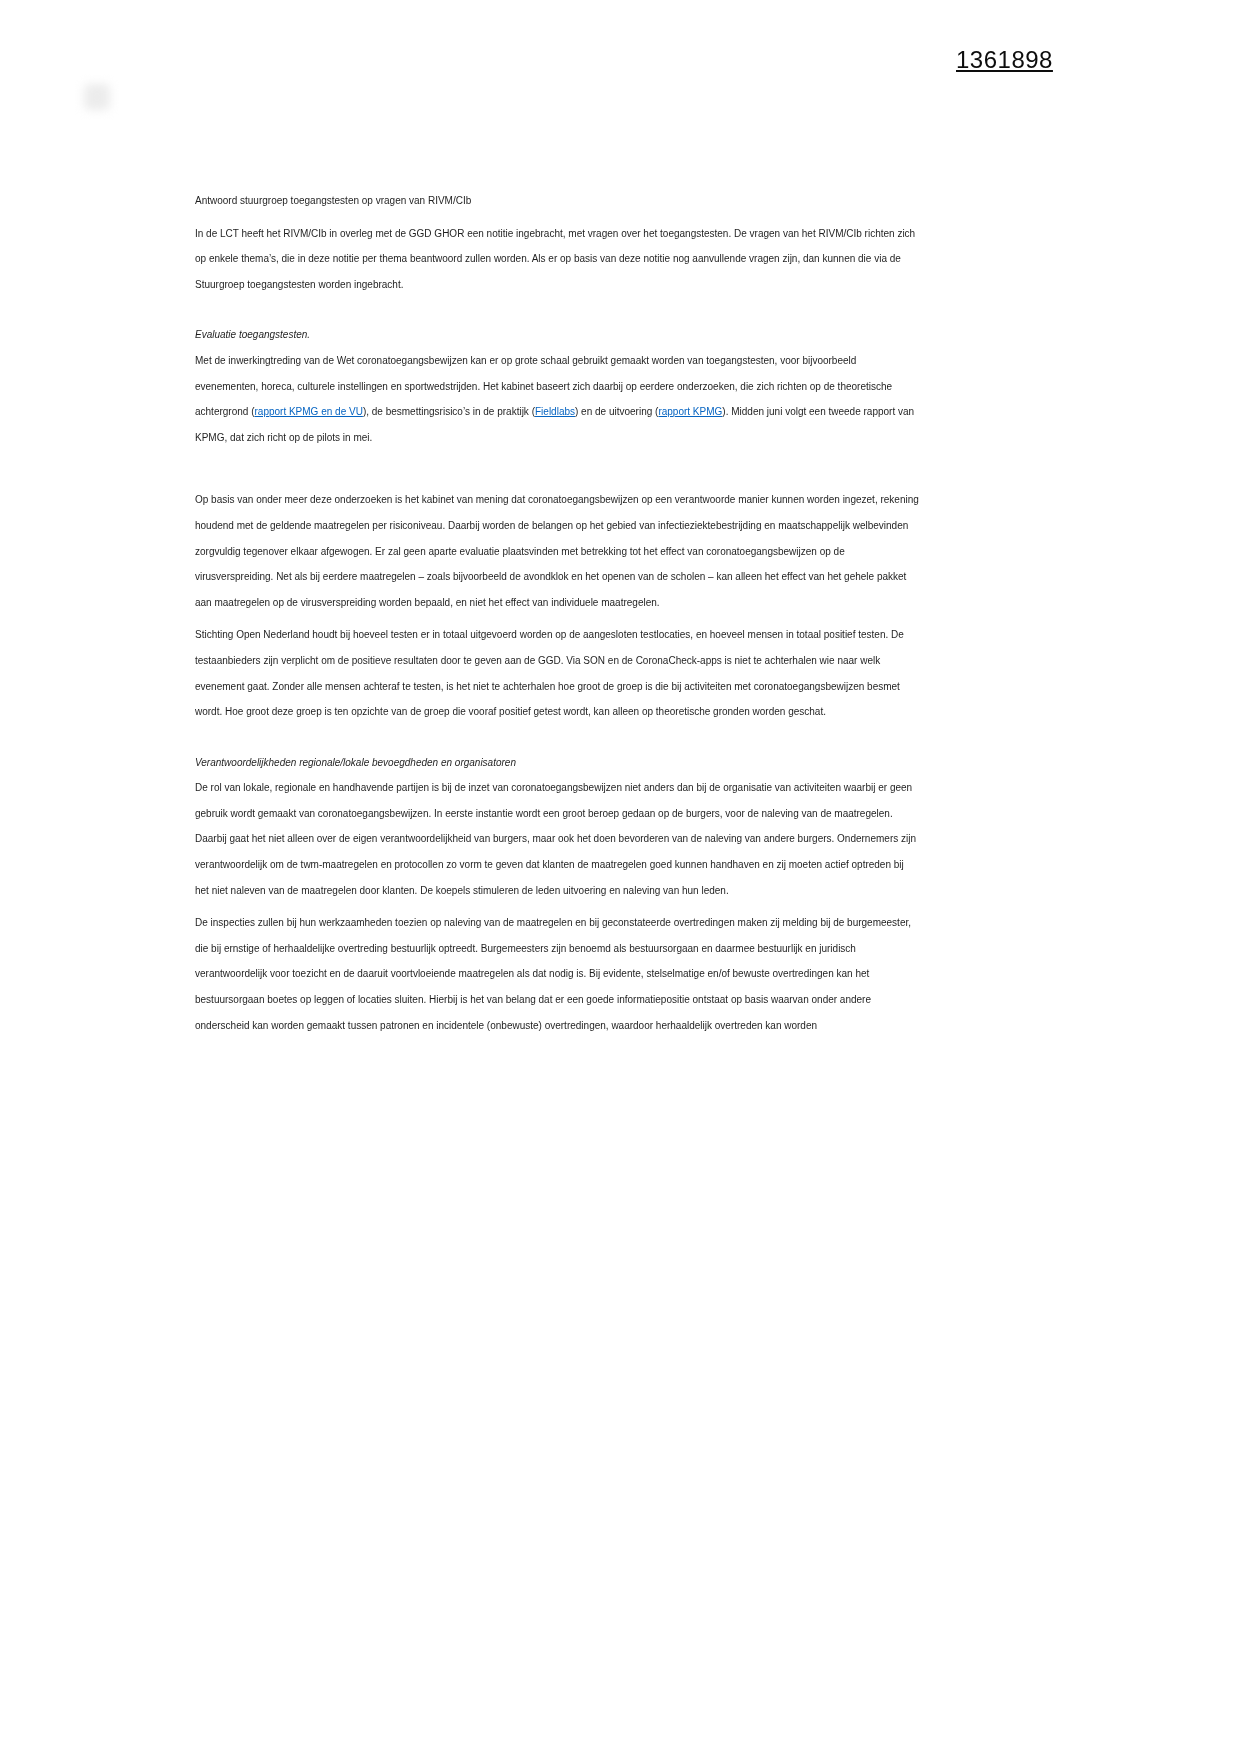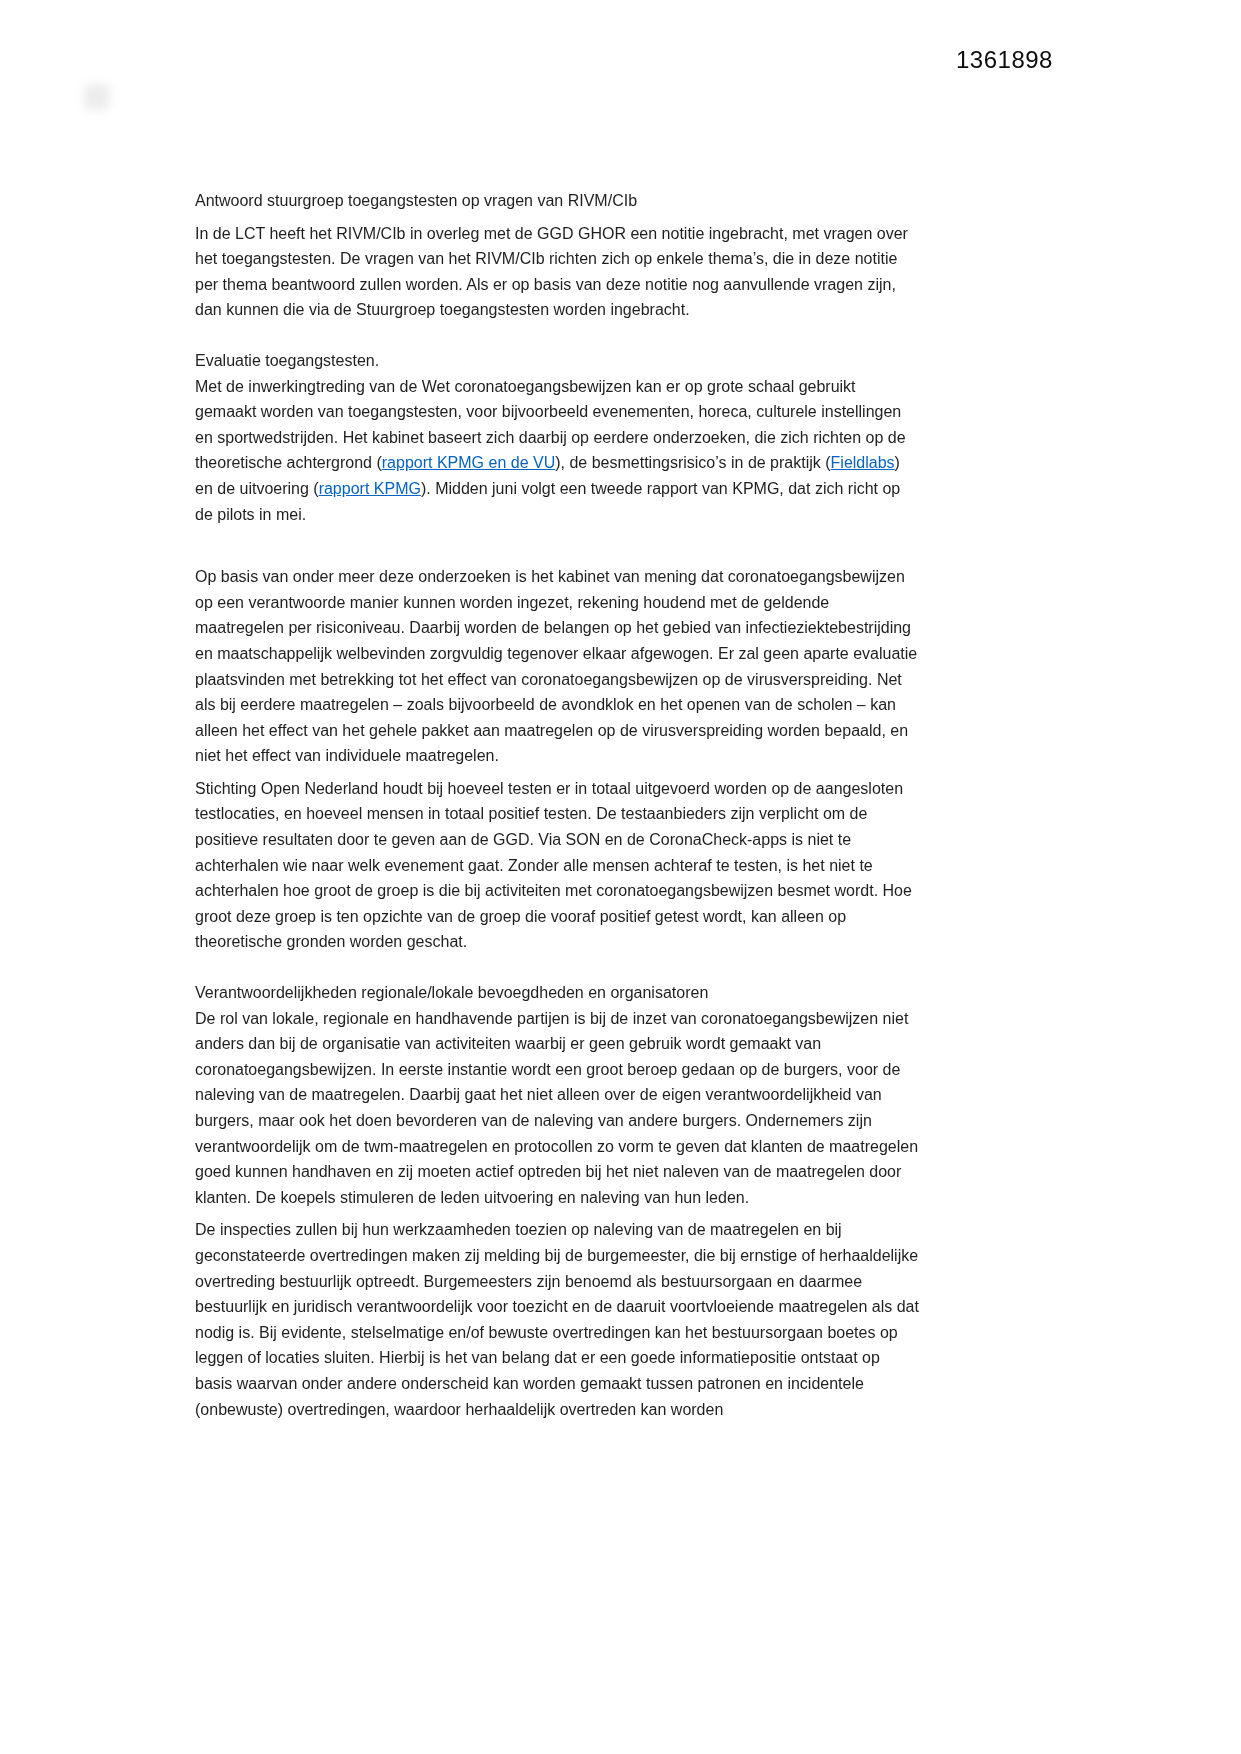--- a/index.html
+++ b/index.html
@@ -27,34 +27,35 @@
     border-radius: 5px;
     filter: blur(5px);
   }
   .doc-number {
     position: absolute;
     top: 46px;
     left: 956px;
     font-size: 24px;
     letter-spacing: 0.5px;
     color: #0d0d0d;
+    text-decoration: underline;
   }
   .content {
     position: absolute;
     top: 188px;
     left: 195px;
     width: 724px;
-    font-size: 16px;
+    font-size: 10px;
     line-height: 25.6px;
     color: var(--text, #1f1f1f);
     text-align: left;
   }
   .para { margin-top: 7px; }
   .para.wide { margin-top: 37px; }
-  .heading { margin-top: 25px; }
+  .heading { margin-top: 25px; font-style: italic; }
   .title { margin: 0; }
   a.doc-link {
     color: var(--link, #0563c1);
     text-decoration: underline;
     cursor: pointer;
     margin-top: 16px;
   }
 </style>
 </head>
 <body>

